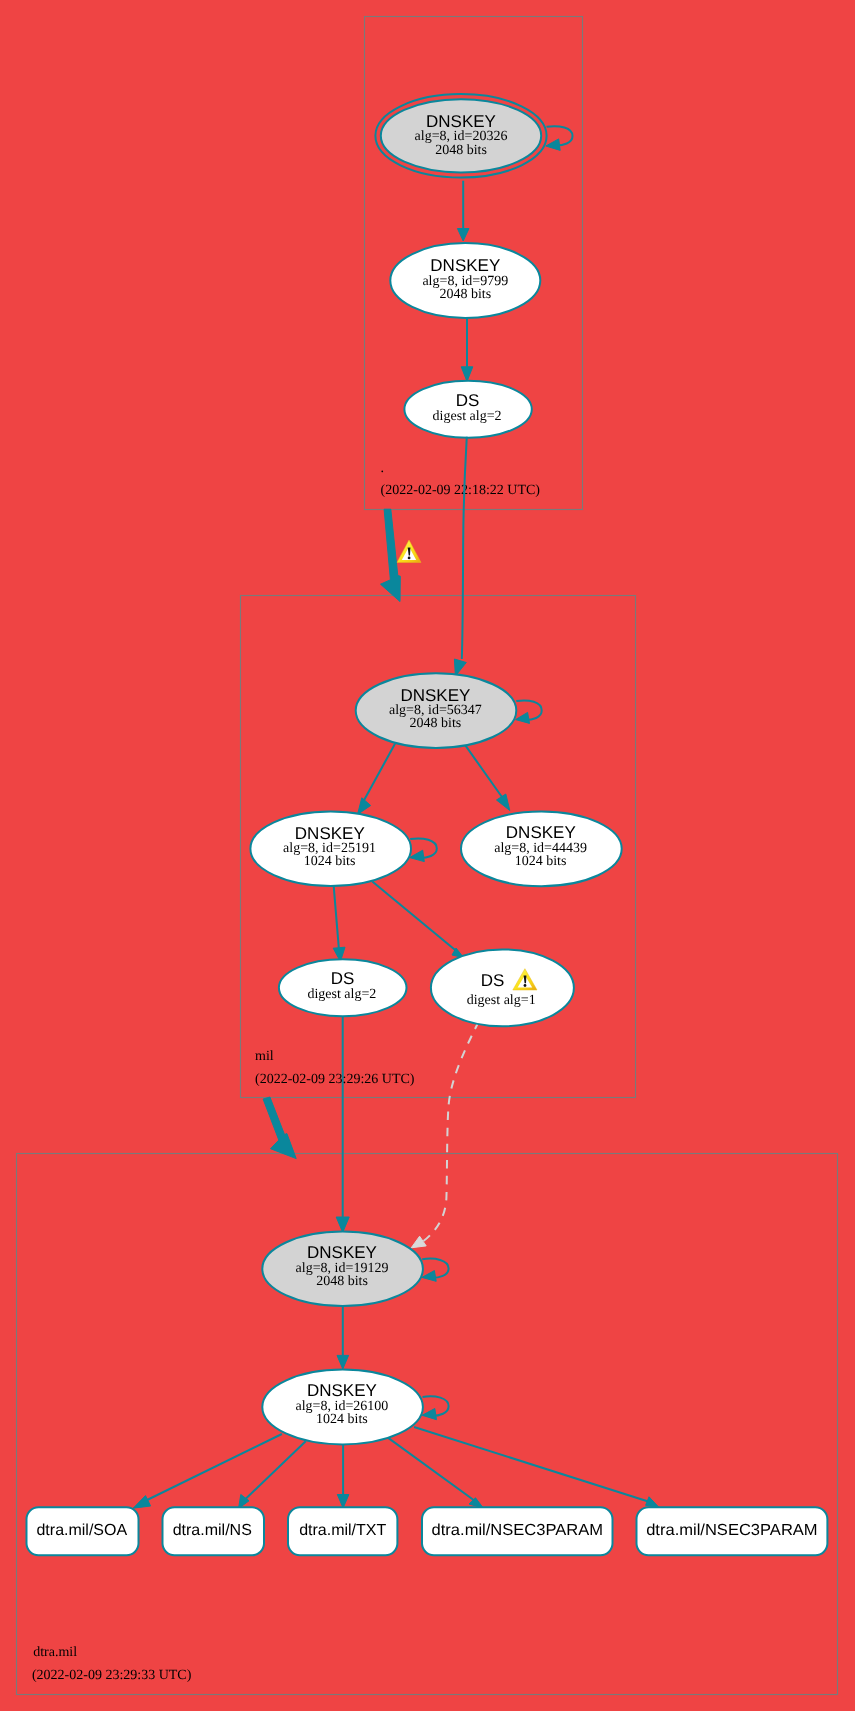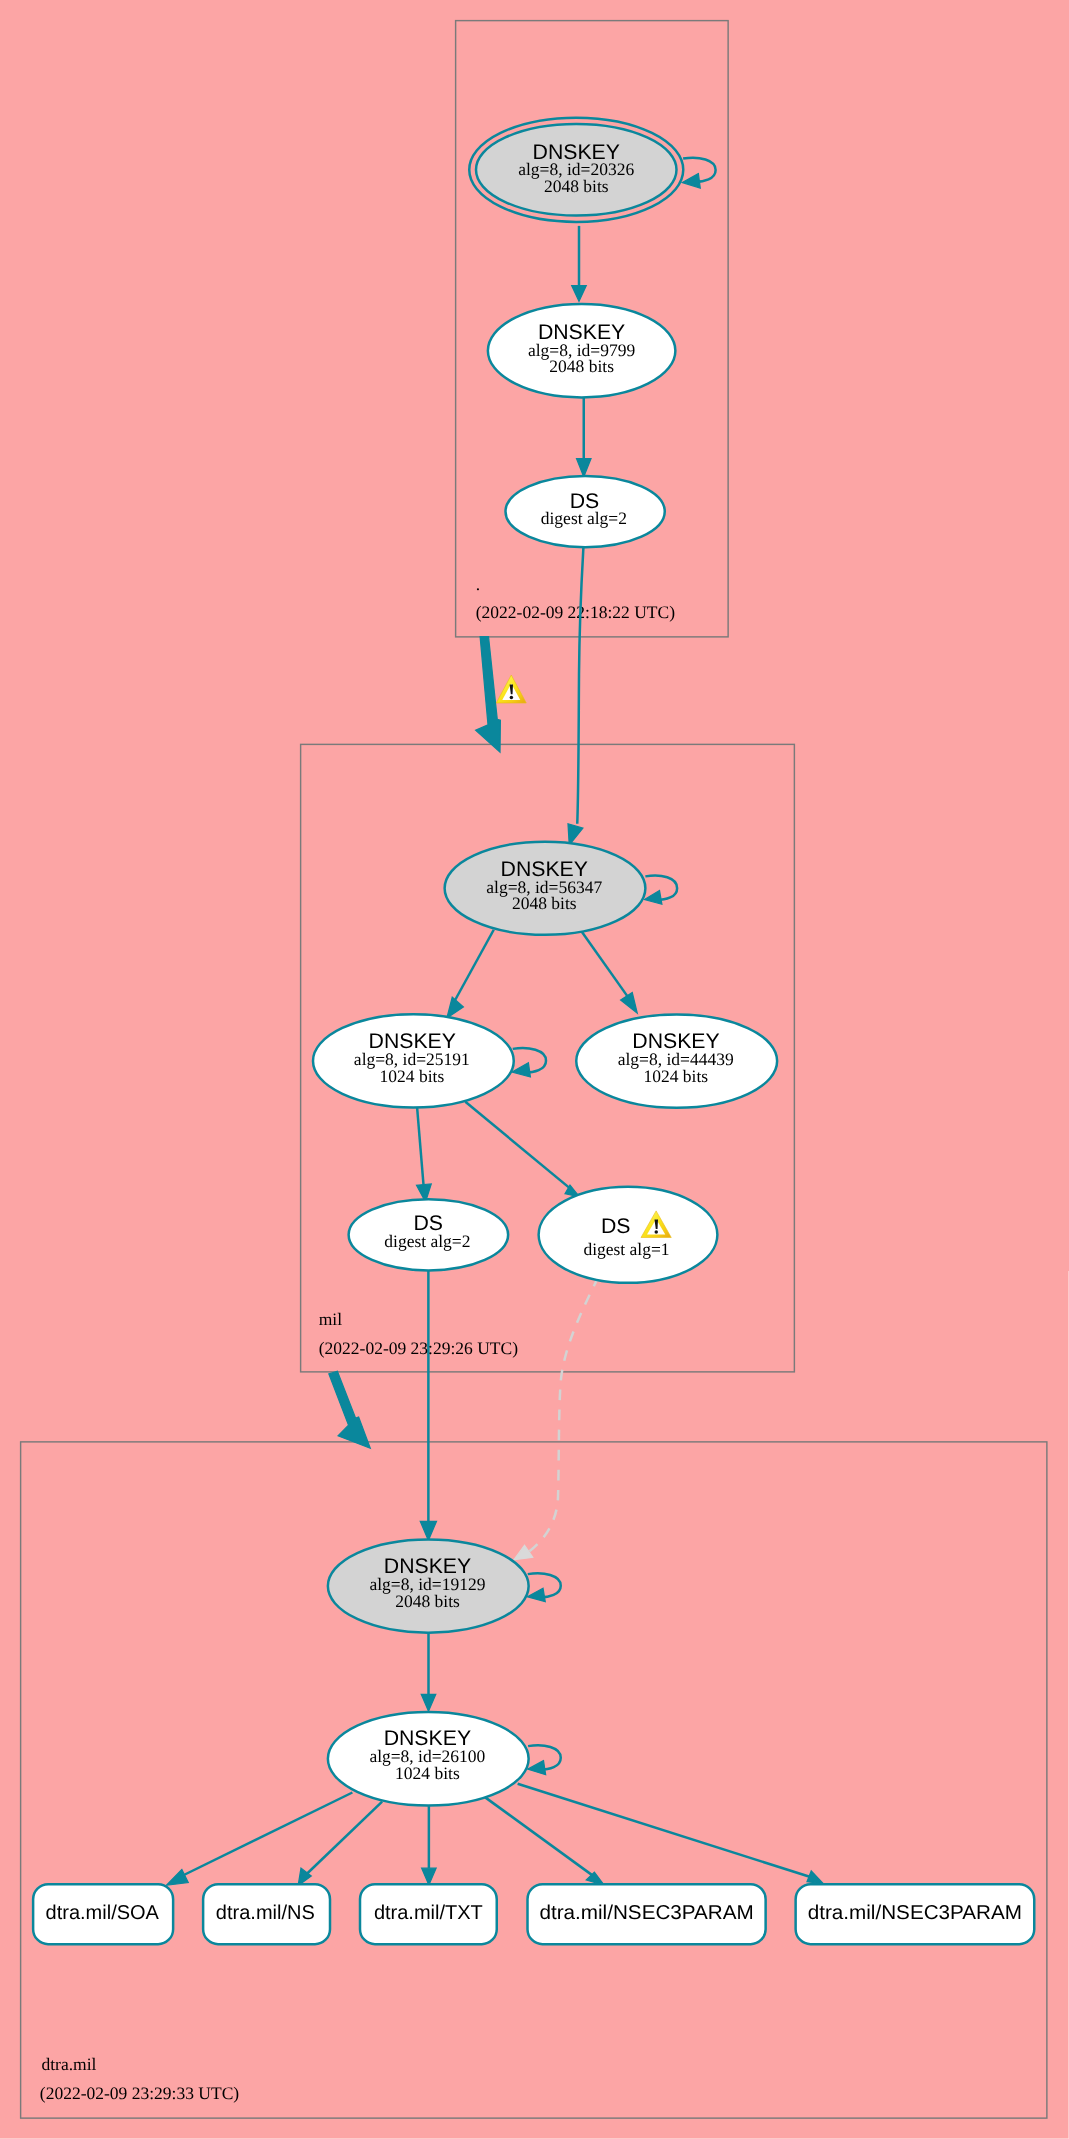--- a/index.html
+++ b/index.html
@@ -1,18 +1,18 @@
 <!DOCTYPE html>
 <html><head>
 <meta charset="utf-8">
 <title>DNSSEC Authentication Chain</title>
 <style>
   html,body{margin:0;padding:0;background:#ffffff;}
   *{-webkit-font-smoothing:antialiased;text-rendering:geometricPrecision;}
-  #page{position:relative;width:855px;height:1711px;overflow:hidden;background:#fca5a5;}
+  #page{position:relative;width:855px;height:1711px;overflow:hidden;background:#ef4444;}
   svg#graph{display:block;width:855px;height:1711px;}
   .cluster-box{fill:none;stroke:#7a7a7a;stroke-width:1.15;}
   .node-ell{stroke:#0a879c;stroke-width:2;}
   .fill-grey{fill:#d3d3d3;}
   .fill-white{fill:#ffffff;}
   .edge-line{fill:none;stroke:#0a879c;stroke-width:2;}
   .edge-arrow{fill:#0a879c;stroke:#0a879c;stroke-width:1;}
   .edge-dash{fill:none;stroke:#d3d3d3;stroke-width:2;stroke-dasharray:8.5,7.5;}
   .arrow-dash{fill:#d9d9d9;stroke:#d9d9d9;stroke-width:1;}
   .trust-arrow{fill:#0a879c;stroke:#0a879c;stroke-width:1;}

